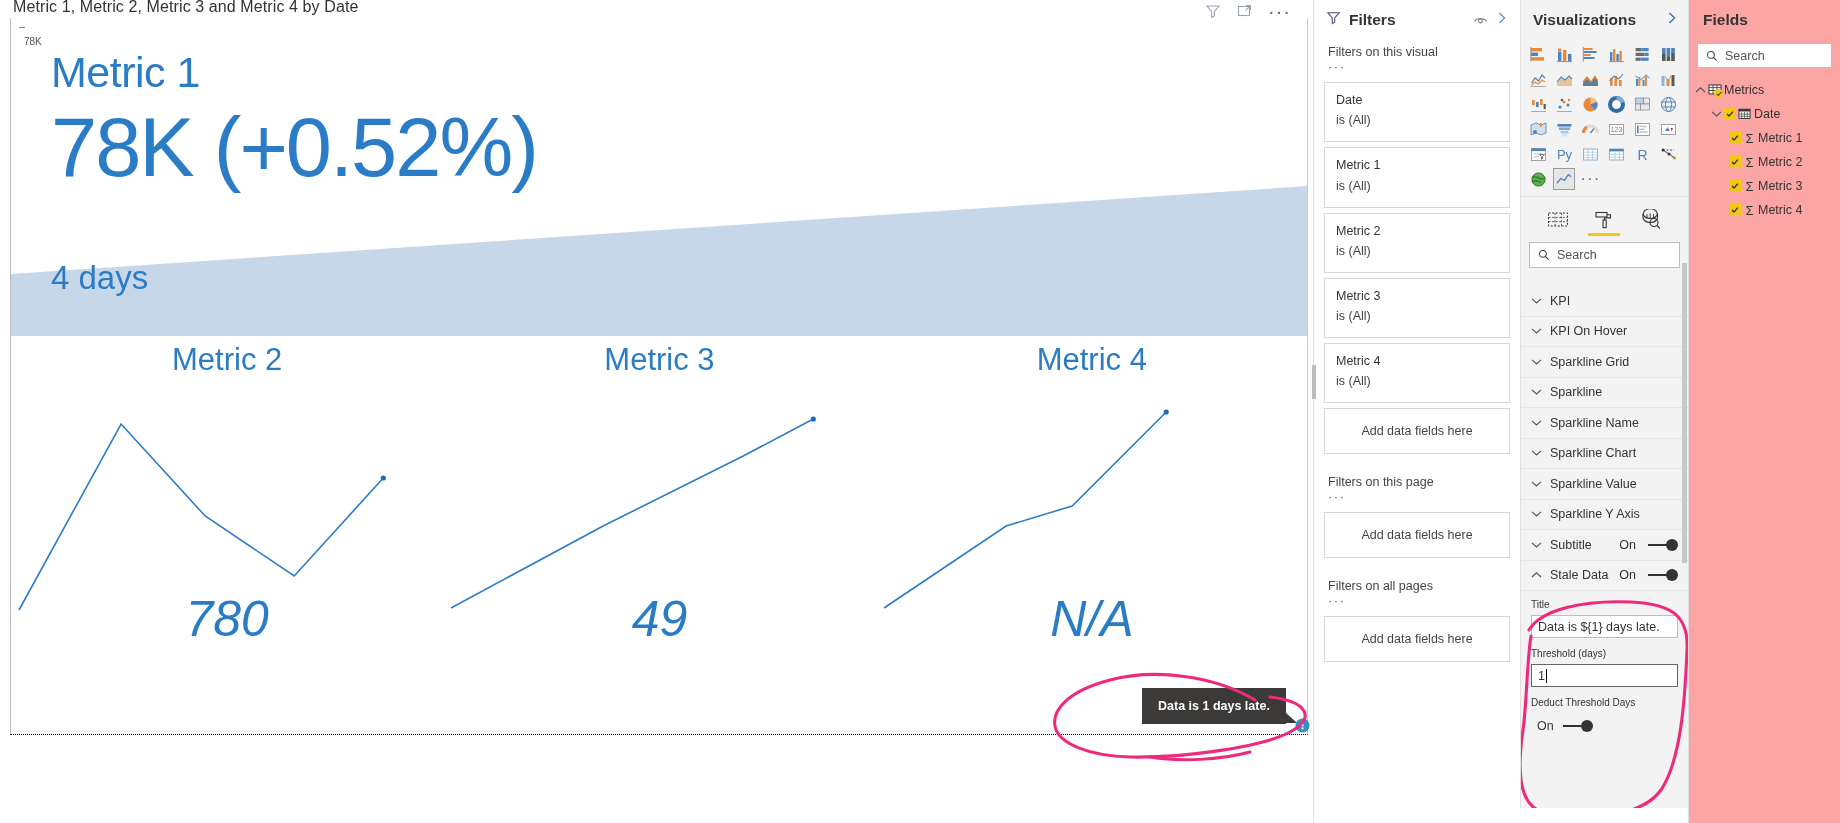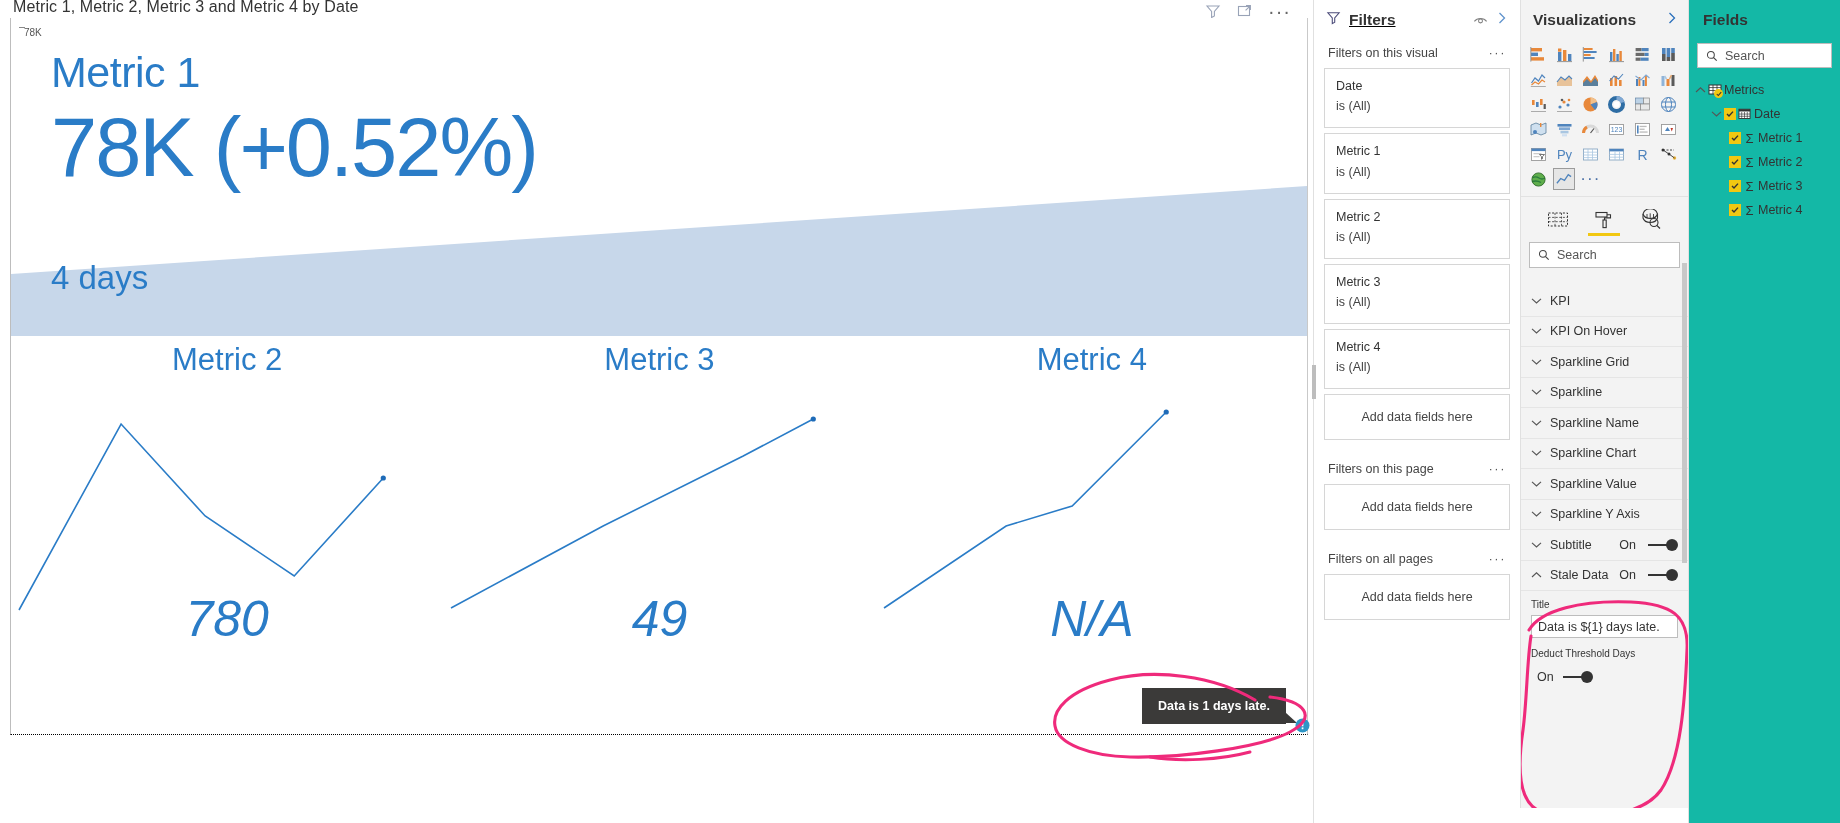--- a/index.html
+++ b/index.html
@@ -72,21 +72,21 @@
   }
 
   
   .yaxis-top, .yaxis-bottom {
     position: absolute;
     left: 13px;
     font-size: 10px;
     color: #555;
     letter-spacing: -0.1px;
   }
-  .yaxis-top { top: 9px; }
+  .yaxis-top { top: 18px; }
   .yaxis-bottom { top: 292px; }
   .yaxis-tick {
     position: absolute;
     left: 8px;
     width: 6px;
     height: 1px;
     background: #888;
   }
 
   
@@ -207,38 +207,37 @@
     height: 823px;
     background: #ffffff;
     border-left: 1px solid #e0e0e0;
     padding: 0;
   }
   .filters-head {
     display: flex;
     align-items: flex-end;
     padding: 10px 12px 10px 12px;
     gap: 8px;
-    text-decoration: underline;
   }
   .filters-head .ftitle {
     font-size: 15.5px;
     color: #333;
     font-weight: bold;
     flex: 1;
   }
   .filters-head .eye, .filters-head .chev {
     opacity: .75;
     cursor: pointer;
   }
   .filter-group-label {
     display: flex;
-    align-items: center;
     padding: 6px 14px 4px 14px;
     font-size: 12.5px;
     color: #444;
+    flex-direction: column;
   }
   .filter-group-label span:first-child { flex: 1; }
   .dots { color: #555; letter-spacing: 1.5px; font-size: 13px; }
   .filter-card {
     margin: 4px 10px 5px 10px;
     border: 1px solid #d6d6d6;
     background: #fff;
     padding: 8px 11px 9px 11px;
   }
   .filter-card .fname {
@@ -393,21 +392,21 @@
     right: 1px; top: 263px;
     width: 5px; height: 300px;
     background: #c8c8c8;
   }
 
   
   .fields-pane {
     position: relative;
     flex: 1 1 auto;
     height: 823px;
-    background: #14b8a6;
+    background: #fca5a5;
     border-left: 1px solid #e0e0e0;
   }
   .fields-head {
     display: flex; align-items: center;
     padding: 11px 10px 10px 14px;
   }
   .fields-head .ftl {
     flex: 1; font-size: 15.5px; color: #333; font-weight: bold;
   }
   .fld-search {
@@ -990,20 +989,27 @@
             <i class="bar"></i>
             <i class="knob"></i>
           </span>
       </div>
 
       <div class="fmt-field-block">
         <div class="fmt-field-label">Title</div>
         <div class="fmt-input">Data is ${1} days late.</div>
       </div>
 
+      <div class="fmt-field-block">
+        <div class="fmt-field-label">Threshold (days)</div>
+        <div class="fmt-input focused">
+          <span>1</span>
+            <i class="caret"></i>
+        </div>
+      </div>
 
       <div class="fmt-field-block">
         <div class="fmt-field-label">Deduct Threshold Days</div>
       </div>
       <div class="fmt-toggle-row">
         <span>On</span>
         <span class="toggle">
             <i class="bar"></i>
             <i class="knob"></i>
           </span>

